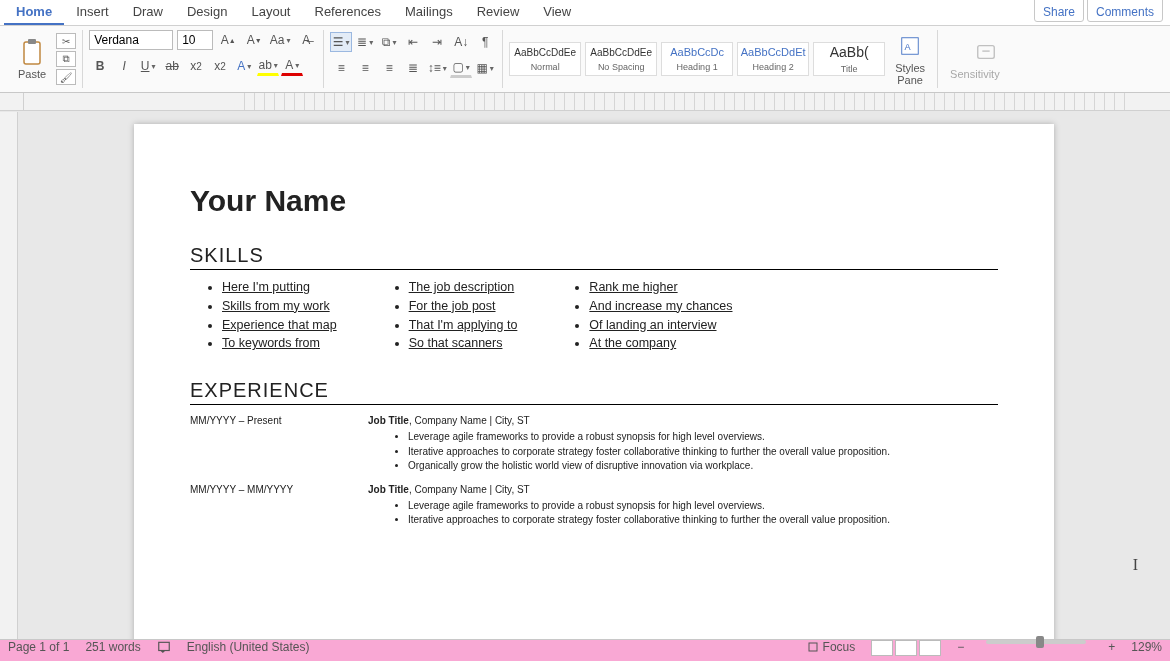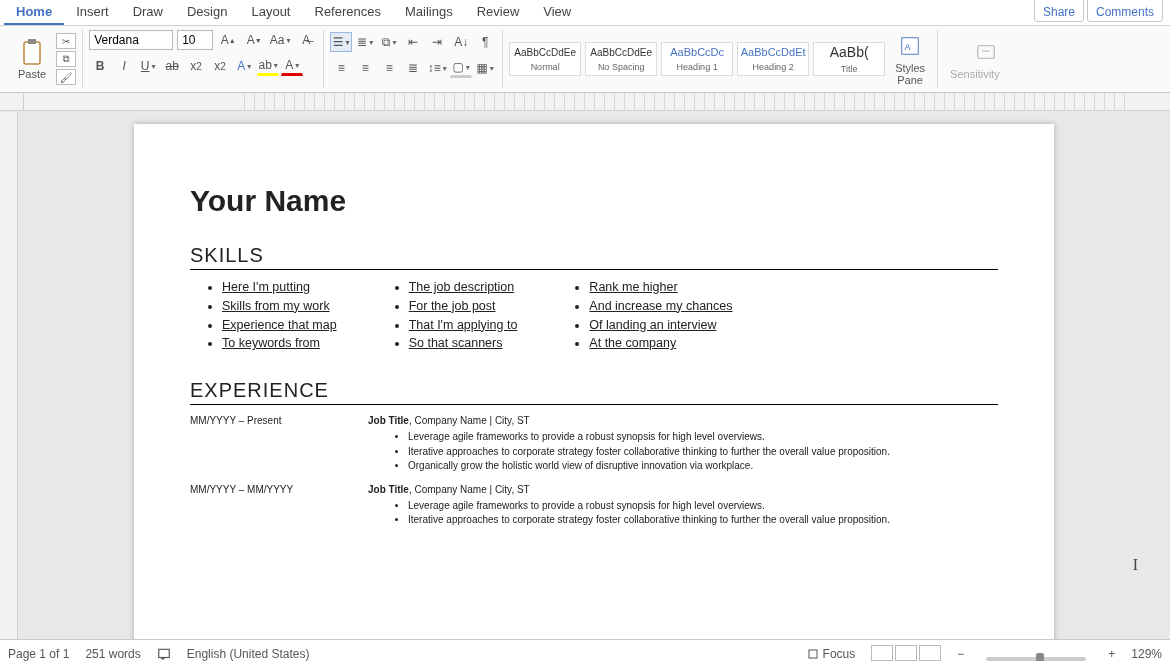--- a/index.html
+++ b/index.html
@@ -210,24 +210,24 @@
     top: 432px;
     font-size: 16px;
     color: #444;
     font-family: serif;
   }
   
   .status {
     position: absolute;
     left: 0; right: 0; bottom: 0;
     height: 22px;
-    background: #ffffff;
+    background: #f9a8d4;
     border-top: 1px solid #c8c8c8;
     display: flex;
-    align-items: flex-end;
+    align-items: flex-start;
     font-size: 12px;
     color: #555;
     padding: 0 8px;
     gap: 16px;
   }
   .status .spacer { flex: 1; }
   .status .sbtn { display: flex; align-items: center; gap: 4px; cursor: pointer;}
   .view-icons { display: flex; gap: 2px; }
   .view-icons .vi {
     width: 22px; height: 16px; border: 1px solid #bbb; background: #fff;

